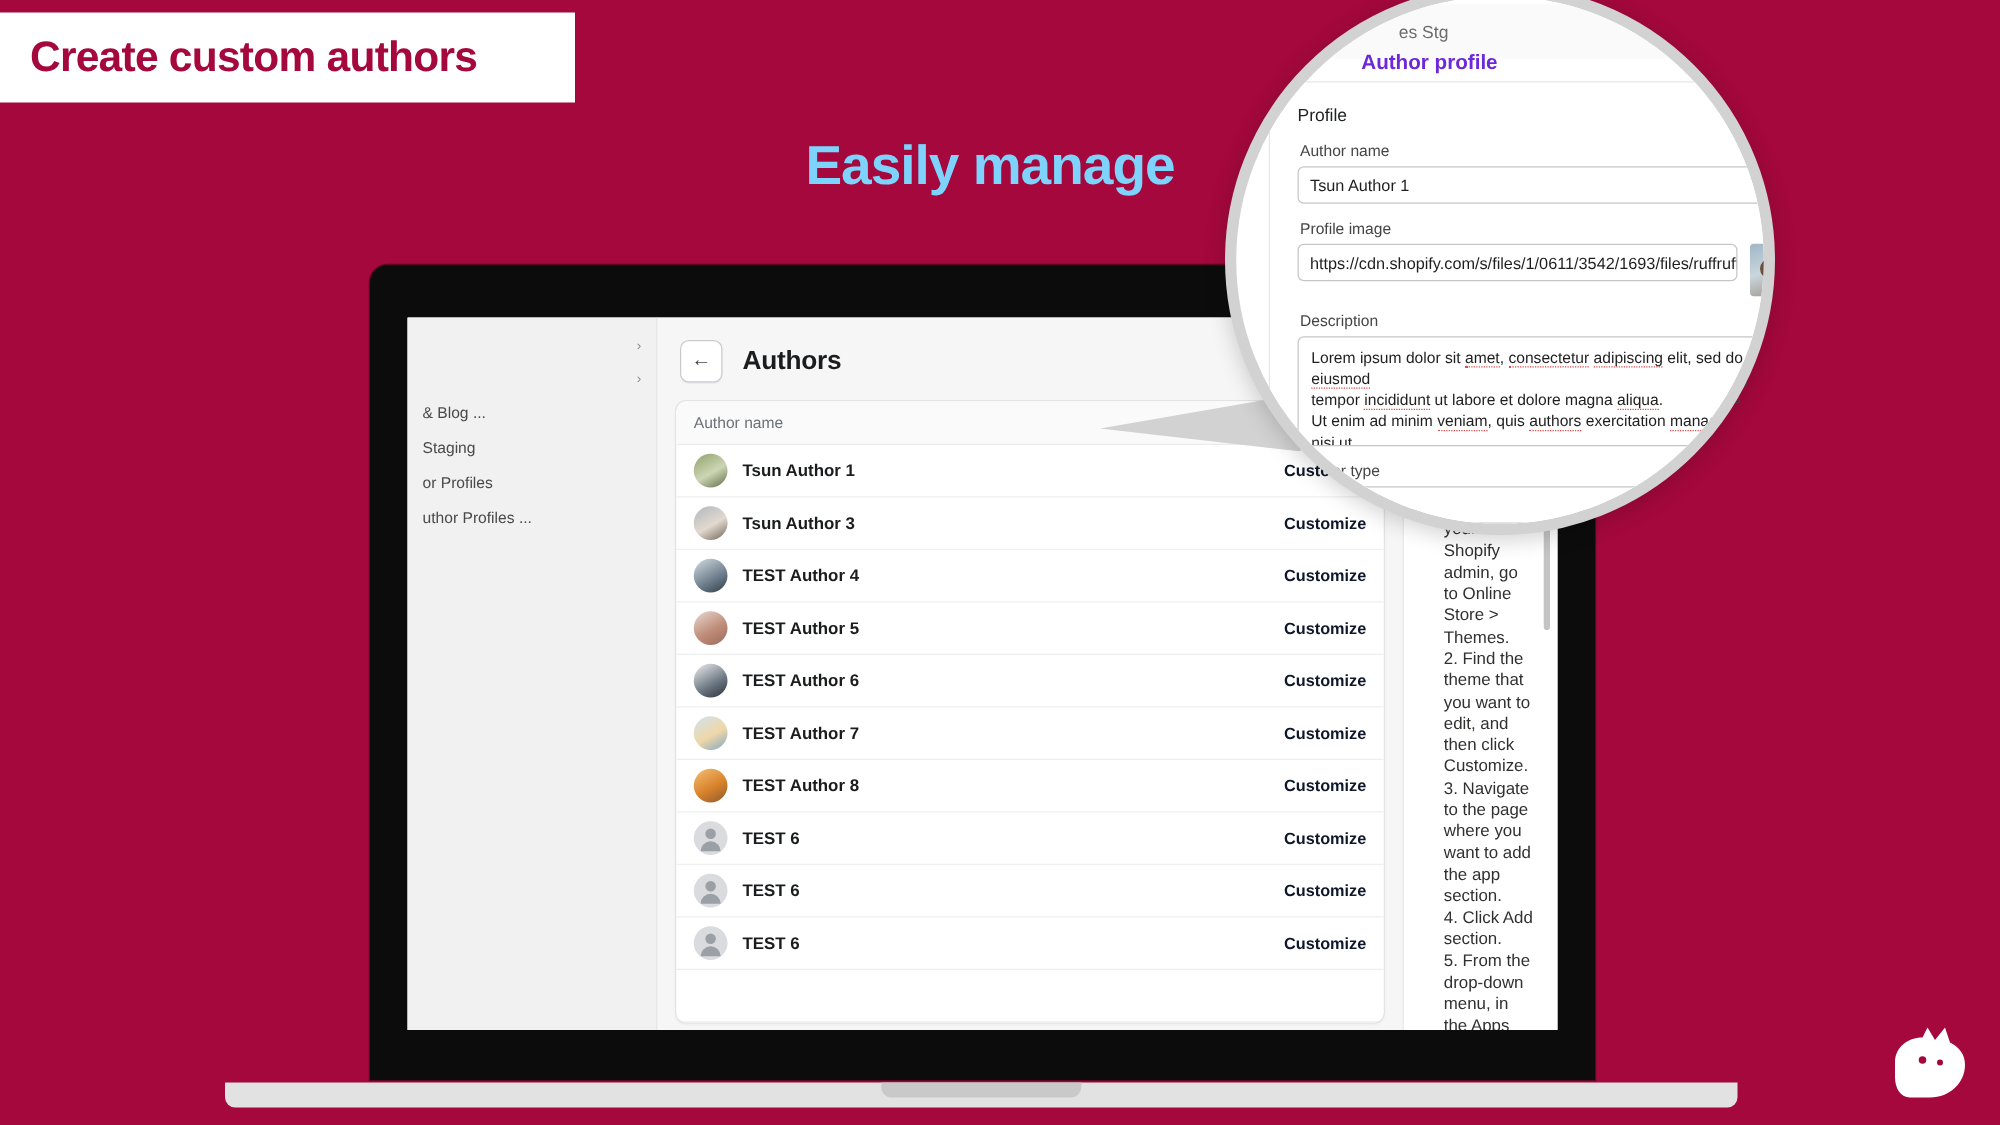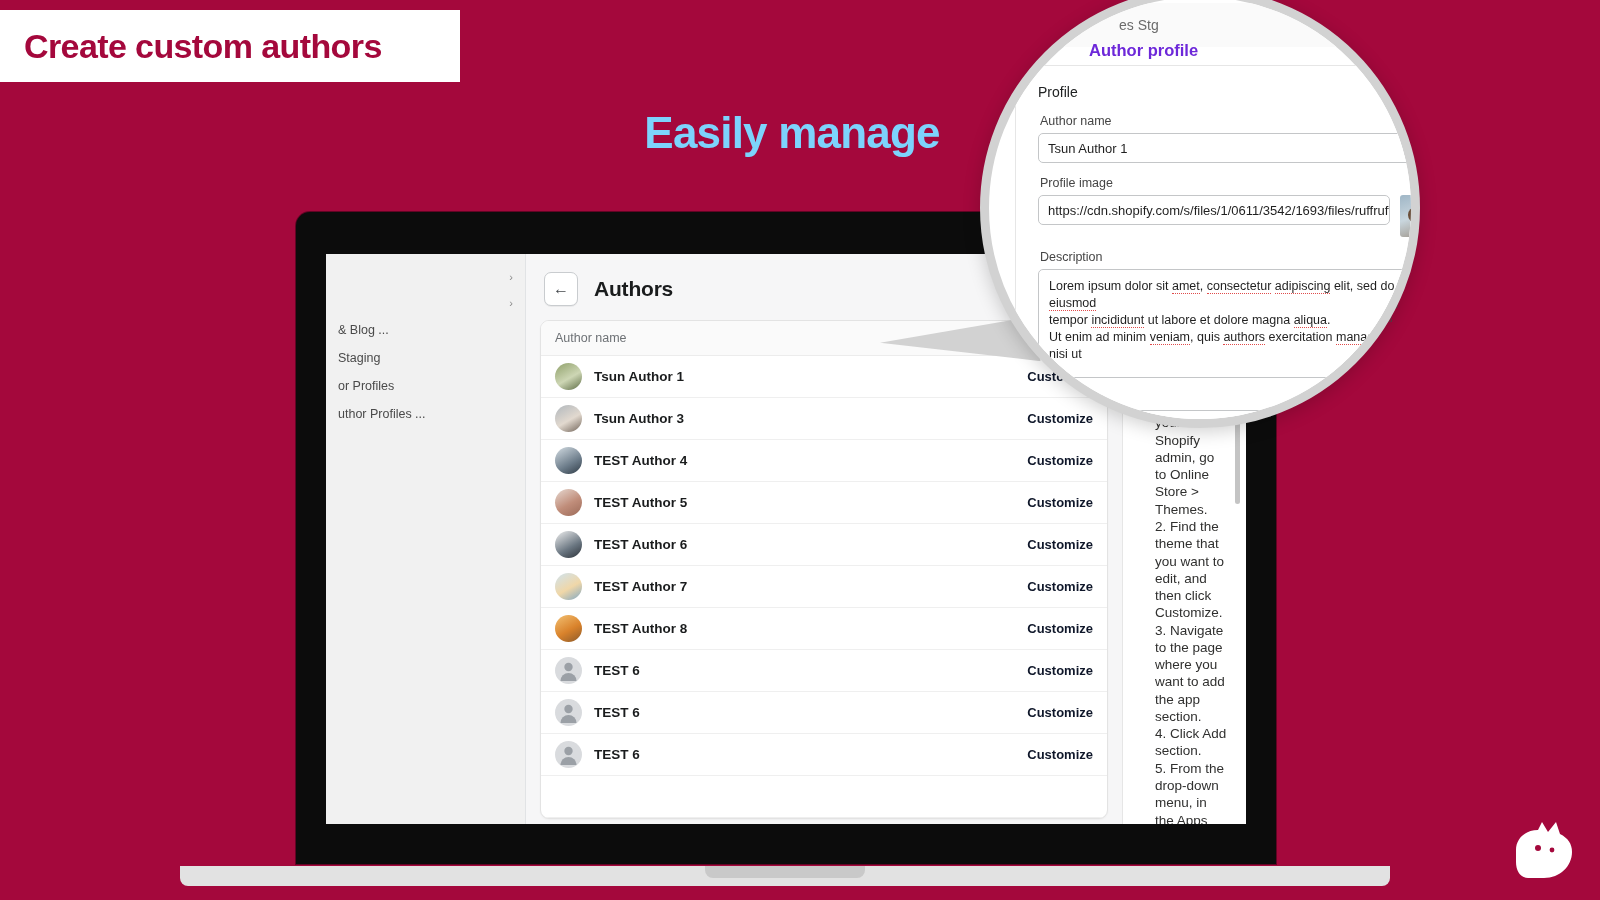--- a/index.html
+++ b/index.html
@@ -158,21 +158,21 @@
     background:linear-gradient(160deg,#9fb6c6 0%,#c9d6de 45%,#8f7f6d 100%);
     position:relative;
   }
   .thumb:after{
     content:"";position:absolute;left:8px;top:12px;width:16px;height:16px;
     border-radius:50%;background:#6b4f3a;
   }
   .txtarea{
     border:1px solid #c4c6c8;border-radius:5px;background:#fff;
     padding:8px 10px;font-size:12.5px;color:#1f1f1f;line-height:1.35;
-    height:109px;box-sizing:border-box;overflow:hidden;
+    height:88px;box-sizing:border-box;overflow:hidden;
   }
   .sp{border-bottom:1.5px dotted #e04b4b;}
   .sel{position:relative;}
   .mb13{margin-bottom:13px;}
 
   
   .right-sliver{
     position:absolute;left:1388px;top:132px;width:46px;height:210px;
     font-size:9px;color:#4a4a4a;line-height:1.55;overflow:hidden;
   }

